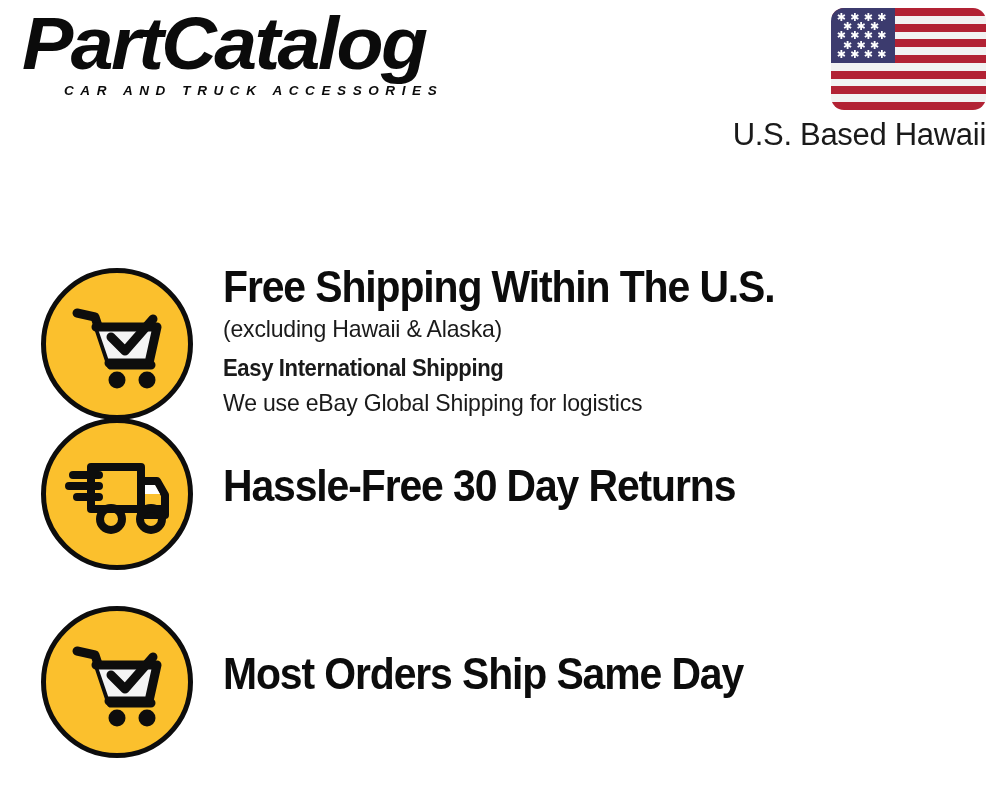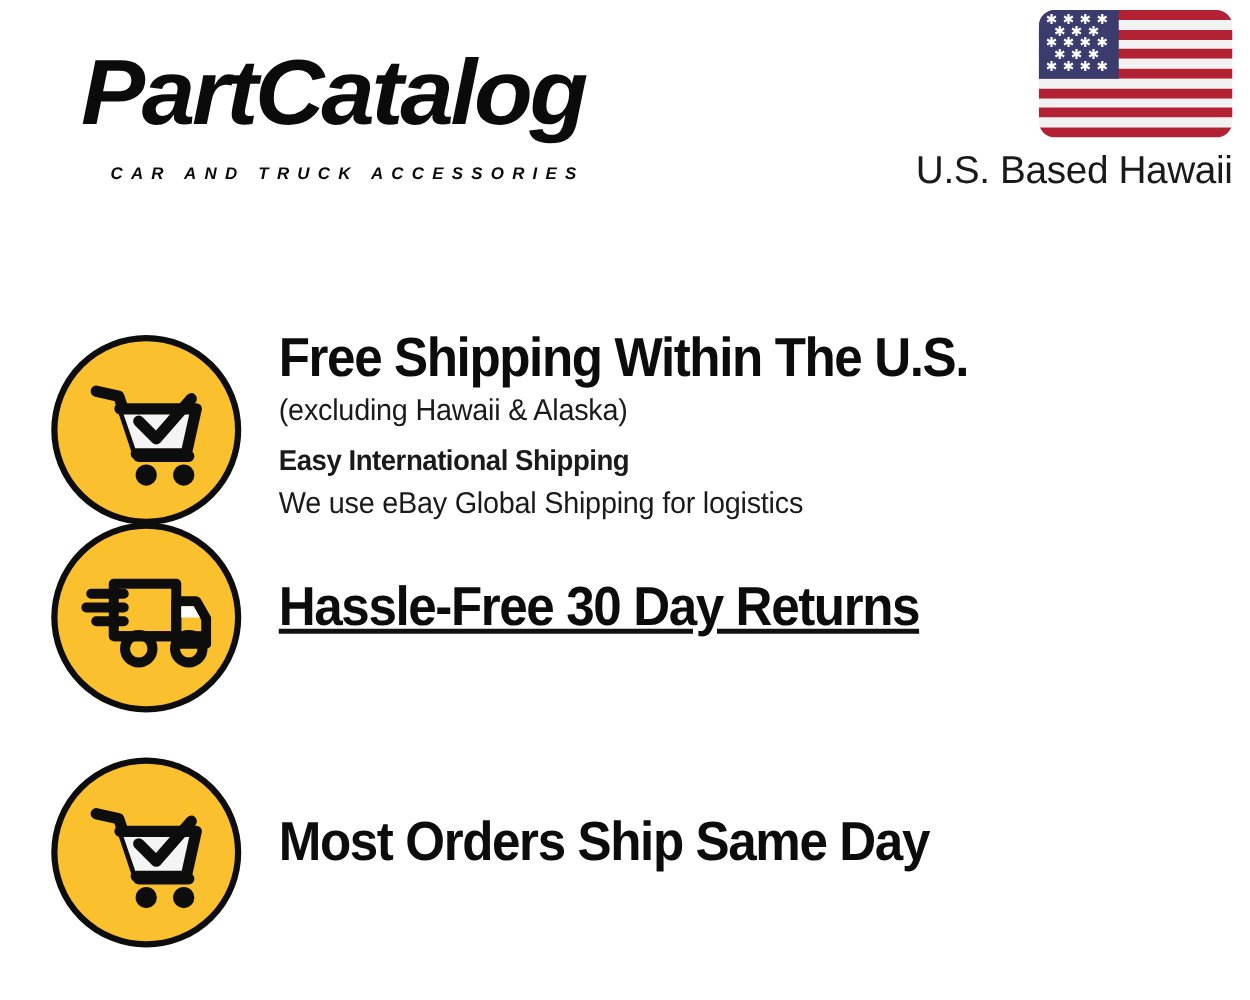--- a/index.html
+++ b/index.html
@@ -22,24 +22,23 @@
     position: absolute;
     top: 0;
     left: 0;
     width: 1000px;
     height: 200px;
   }
 
   .brand-logo {
     position: absolute;
     left: 22px;
-    top: 36px;
+    top: 6px;
     width: 470px;
     height: 100px;
-    text-align: center;
   }
   .brand-wordmark {
     font-family: "Liberation Sans", sans-serif;
     font-weight: 700;
     font-style: italic;
     font-size: 74px;
     line-height: 76px;
     letter-spacing: -2.5px;
     color: #0b0b0b;
     white-space: nowrap;
@@ -47,21 +46,21 @@
     transform-origin: left top;
   }
   .brand-tagline {
     font-family: "Liberation Sans", sans-serif;
     font-weight: 700;
     font-style: italic;
     font-size: 13.5px;
     letter-spacing: 6.6px;
     color: #0b0b0b;
     white-space: nowrap;
-    margin-top: 19px;
+    margin-top: 1px;
     margin-left: 42px;
   }
 
   .seller-block {
     position: absolute;
     right: 14px;
     top: 8px;
     width: 270px;
     text-align: right;
   }
@@ -115,21 +114,21 @@
     width: 1000px;
   }
   .feature-row {
     position: absolute;
     left: 0;
     width: 1000px;
     display: flex;
     align-items: flex-start;
   }
   .feature-row[data-row="0"] { top: 18px; height: 172px; align-items: flex-end; }
-  .feature-row[data-row="1"] { top: 188px; height: 172px; text-decoration: underline; }
+  .feature-row[data-row="1"] { top: 188px; height: 172px; }
   .feature-row[data-row="2"] { top: 376px; height: 172px; }
 
   .badge {
     flex: 0 0 auto;
     width: 152px;
     height: 152px;
     margin-left: 41px;
     border-radius: 50%;
     background: #fbc02d;
     border: 5px solid #0d0d0d;

